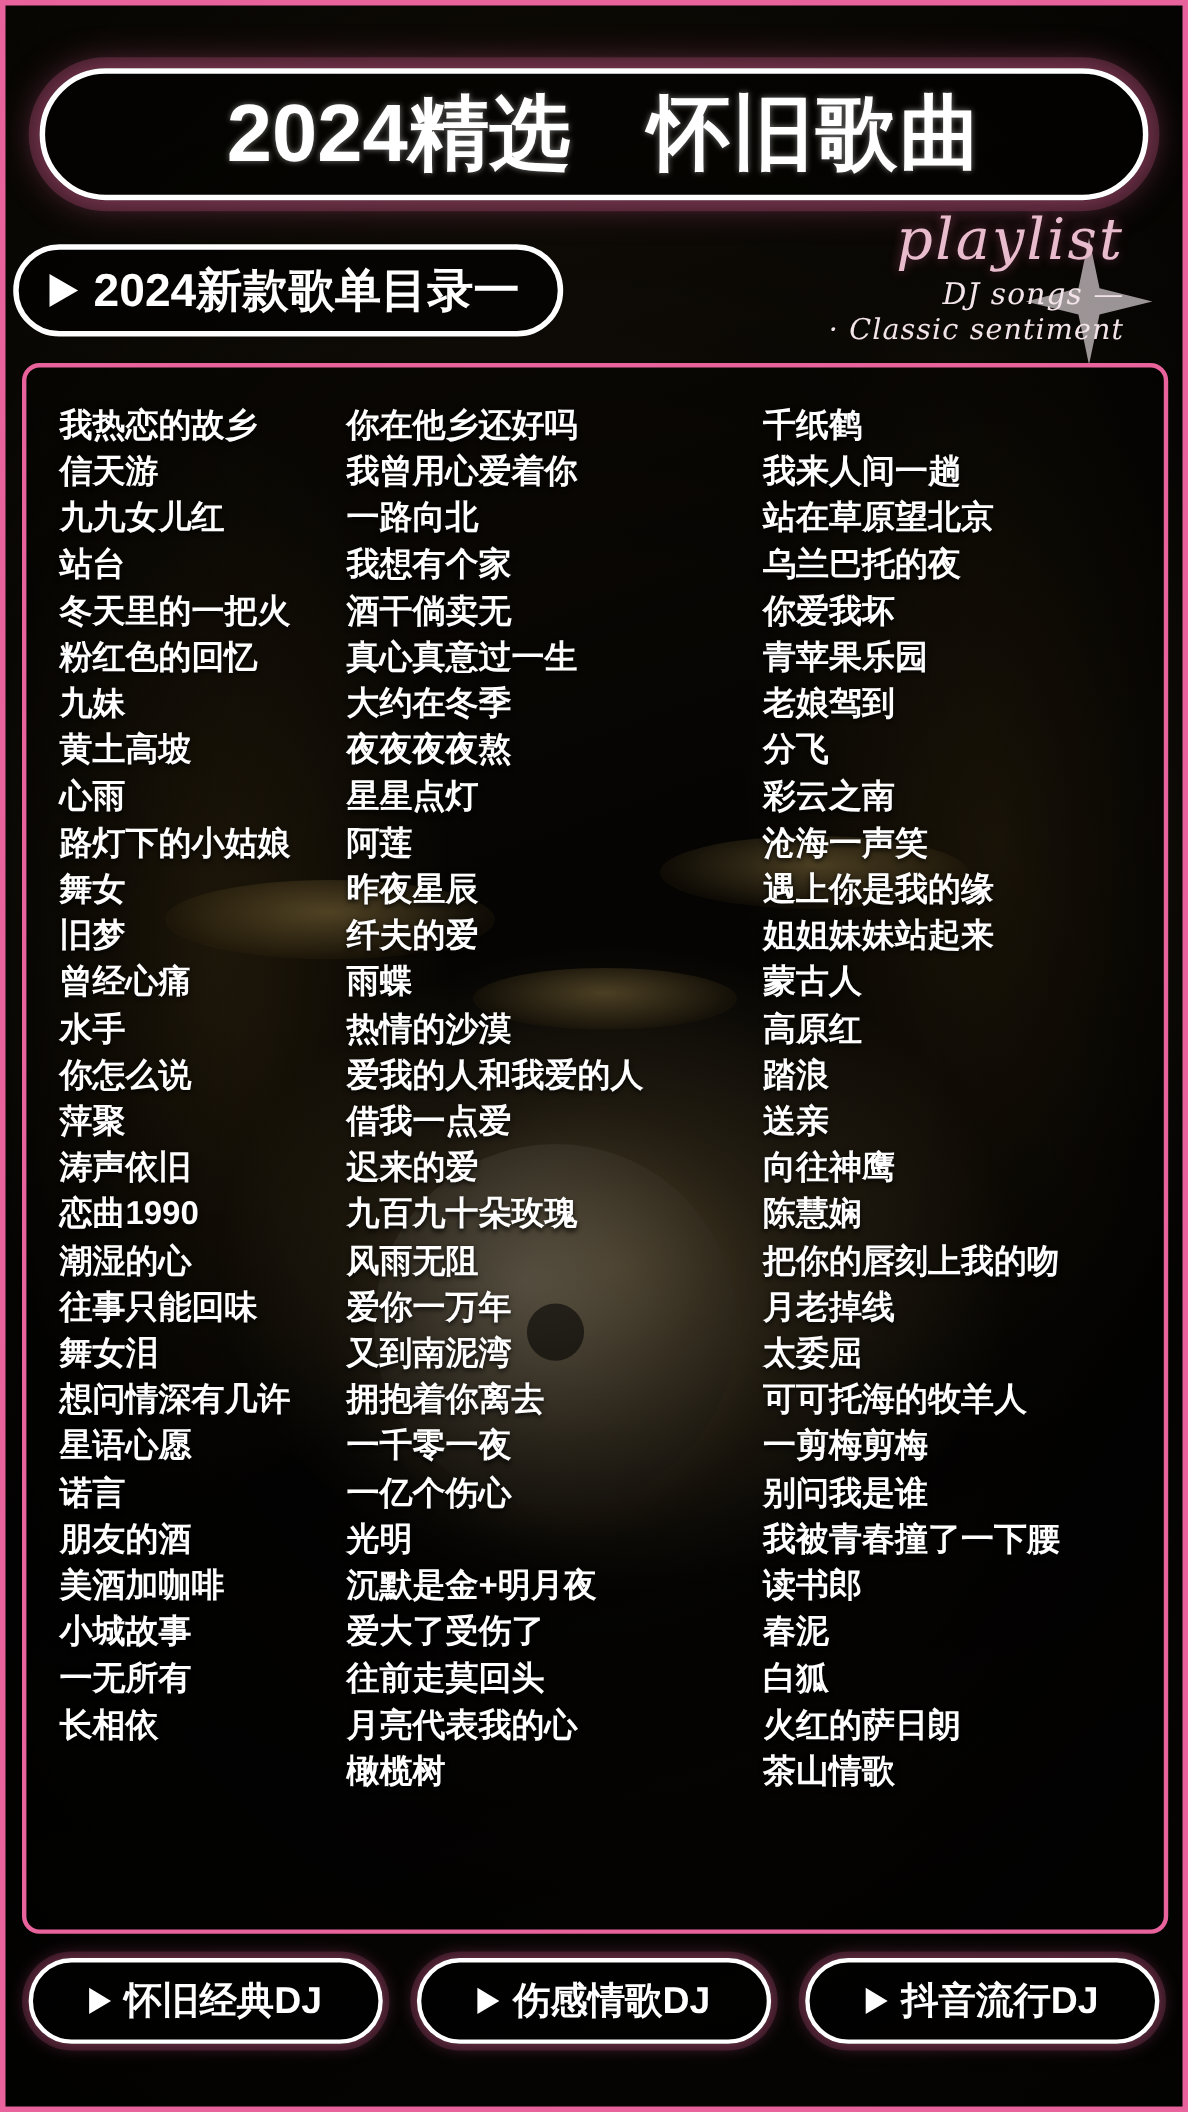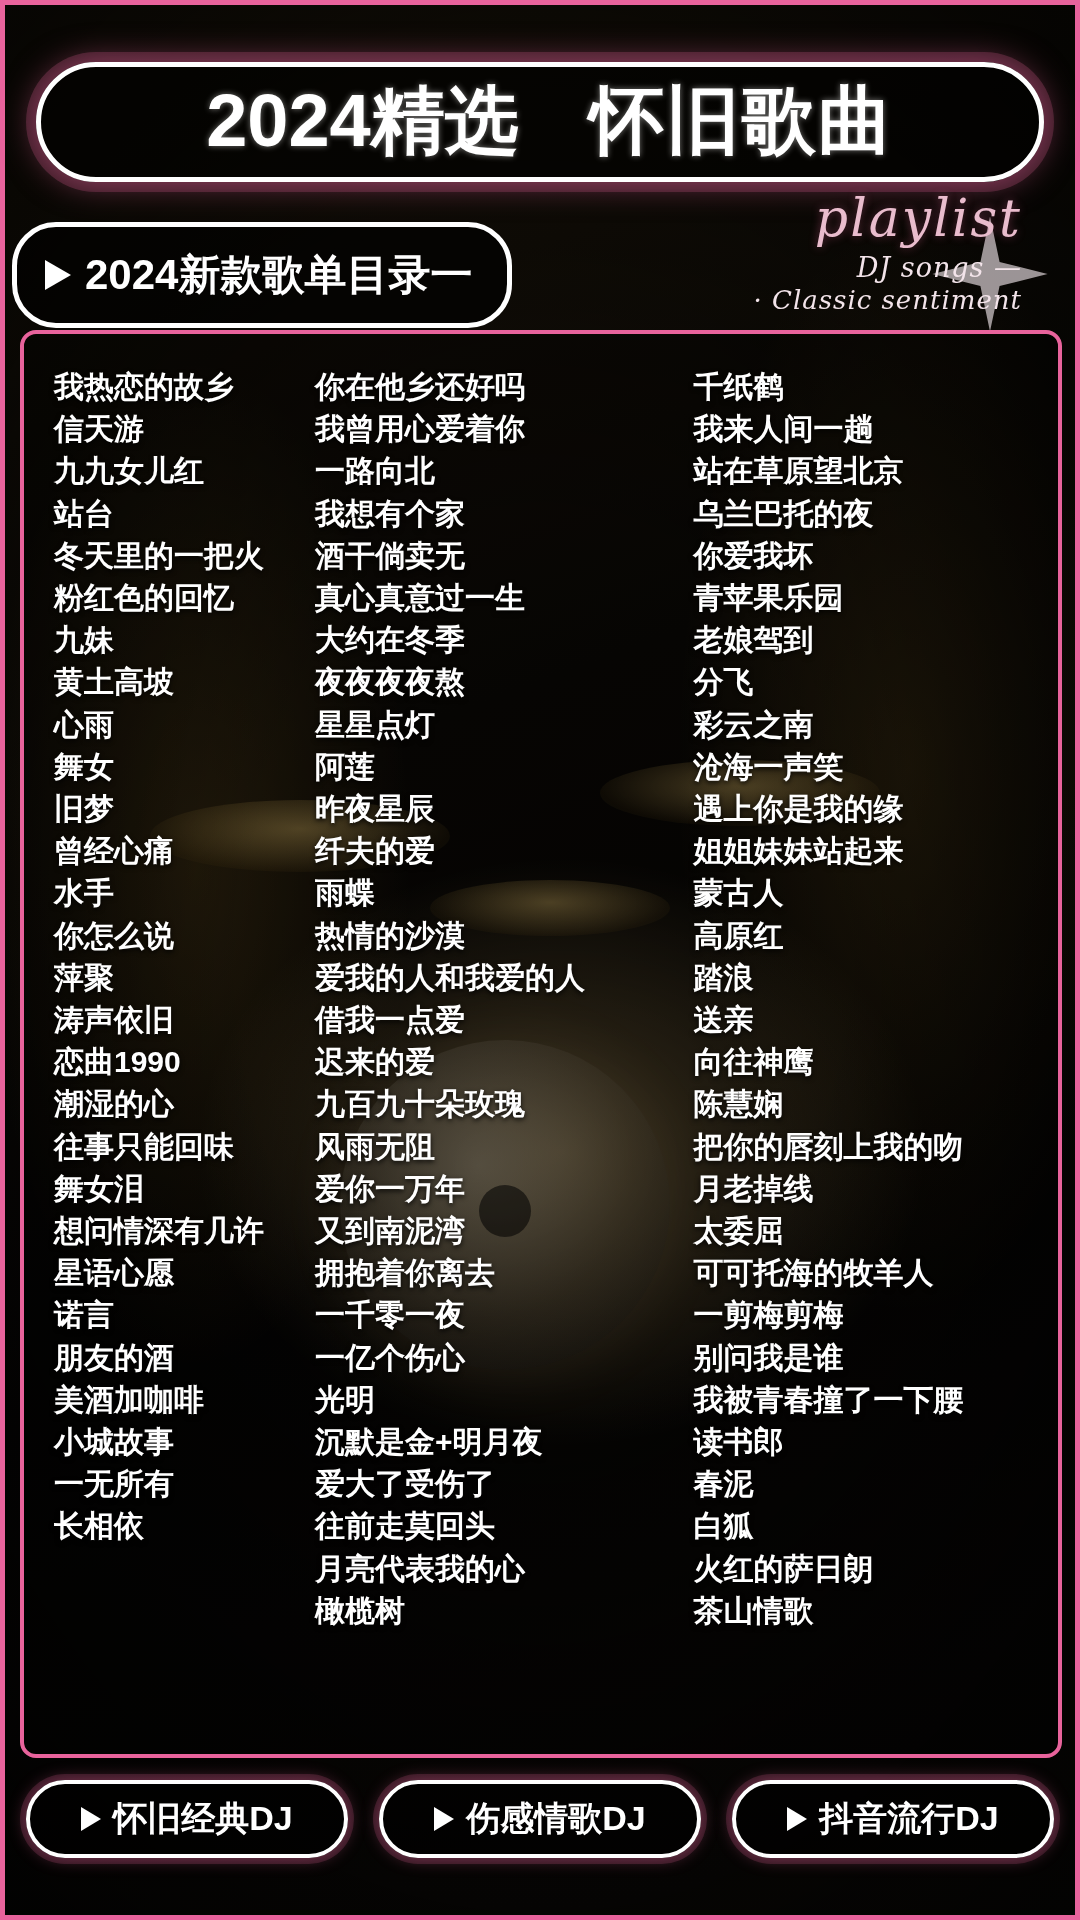--- a/index.html
+++ b/index.html
@@ -106,21 +106,21 @@
   }
   .title-text .num { letter-spacing: 0px; margin-left: 20px; }
   .title-gap { display: inline-block; width: 26px; }
 
   
   .subtitle-box {
     position: absolute;
     left: 12px;
     top: 222px;
     width: 500px;
-    height: 106px;
+    height: 84px;
     box-sizing: border-box;
     border: 5px solid #ffffff;
     border-radius: 44px;
     background: rgba(0,0,0,0.6);
     display: flex;
     align-items: center;
     padding-left: 28px;
     gap: 14px;
   }
   .play-tri {
@@ -282,20 +282,21 @@
   <div class="col col-1">
     <div class="song">我热恋的故乡</div>
     <div class="song">信天游</div>
     <div class="song">九九女儿红</div>
     <div class="song">站台</div>
     <div class="song">冬天里的一把火</div>
     <div class="song">粉红色的回忆</div>
     <div class="song">九妹</div>
     <div class="song">黄土高坡</div>
     <div class="song">心雨</div>
+    <div class="song">路灯下的小姑娘</div>
     <div class="song">舞女</div>
     <div class="song">旧梦</div>
     <div class="song">曾经心痛</div>
     <div class="song">水手</div>
     <div class="song">你怎么说</div>
     <div class="song">萍聚</div>
     <div class="song">涛声依旧</div>
     <div class="song">恋曲1990</div>
     <div class="song">潮湿的心</div>
     <div class="song">往事只能回味</div>

